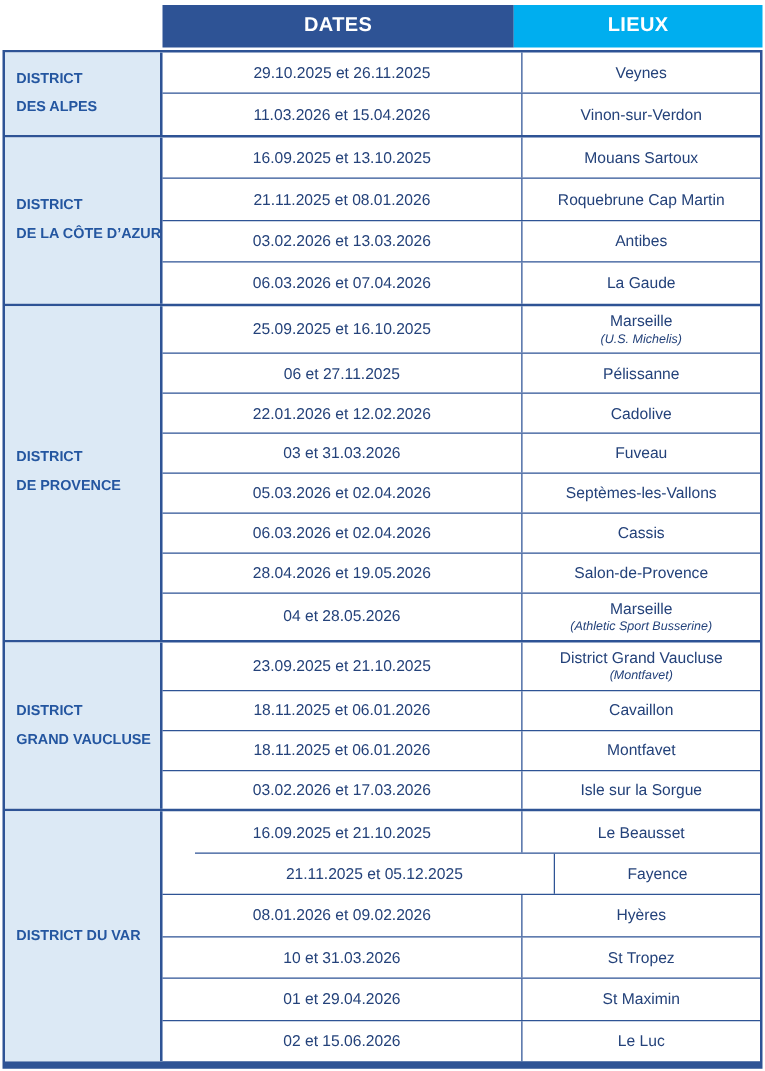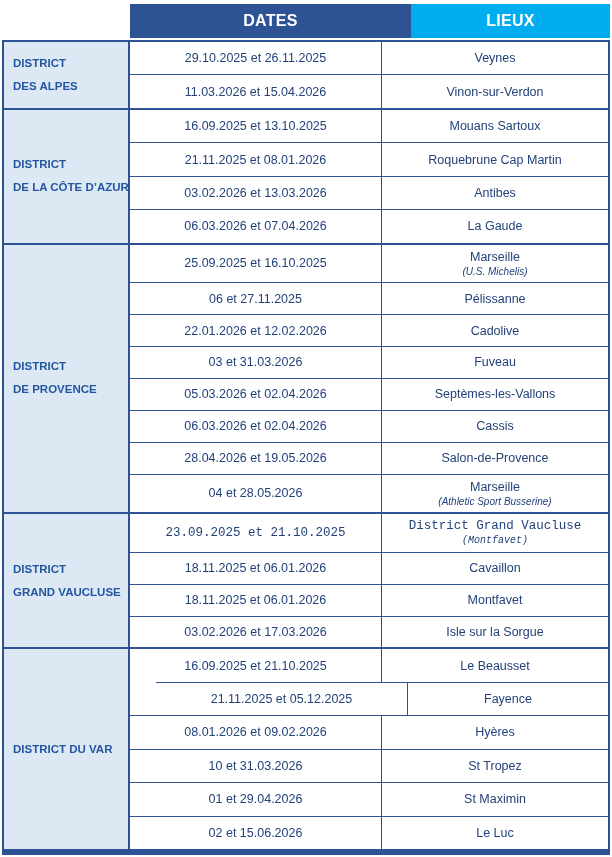--- a/index.html
+++ b/index.html
@@ -42,21 +42,21 @@
     line-height:23px; white-space:nowrap;
   }
   .rows { flex:1; display:flex; flex-direction:column; min-width:0; }
   .row { display:flex; border-top:1px solid var(--border); flex:1 1 0; min-height:30px; }
   .row:first-child { border-top:none; }
   .cell {
     display:flex; flex-direction:column; align-items:center; justify-content:center;
     font-size:12.5px; color:var(--text); text-align:center; padding:2px 4px;
     box-sizing:border-box;
   }
-  .cell.dates { width:252px; border-right:1px solid var(--border); }
+  .cell.dates { width:288px; border-right:1px solid var(--border); }
   .cell.lieu { flex:1; }
   .lieu-sub { font-style:italic; font-size:10px; margin-top:2px; }
 </style>
 </head>
 <body>
 
 <div class="page">
   <div class="header-row">
     <div class="hdr hdr-dates">DATES</div>
     <div class="hdr hdr-lieux">LIEUX</div>
@@ -171,21 +171,21 @@
             </div>
           </div>
         </div>
       </div>
       <div class="group" style="flex-grow: 4.22;">
         <div class="district-cell">
           <span class="district-line">DISTRICT</span>
           <span class="district-line">GRAND VAUCLUSE</span>
         </div>
         <div class="rows">
-          <div class="row" style="flex-grow: 1.22; font-family: Liberation Mono, monospace;">
+          <div class="row" style="flex-grow: 1.22;">
             <div class="cell dates">23.09.2025 et 21.10.2025</div>
             <div class="cell lieu">
               <span class="lieu-main">District Grand Vaucluse</span>
               <span class="lieu-sub">(Montfavet)</span>
             </div>
           </div>
           <div class="row" style="flex-grow: 1;">
             <div class="cell dates">18.11.2025 et 06.01.2026</div>
             <div class="cell lieu">
               <span class="lieu-main">Cavaillon</span>

